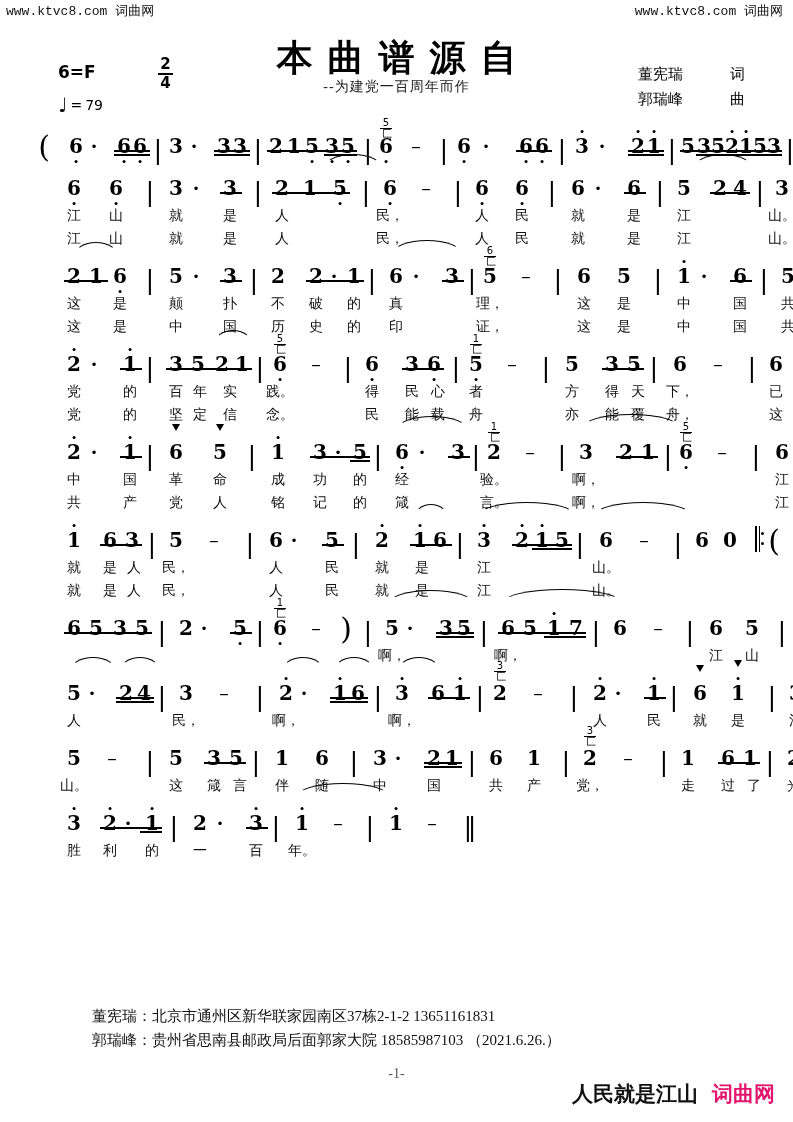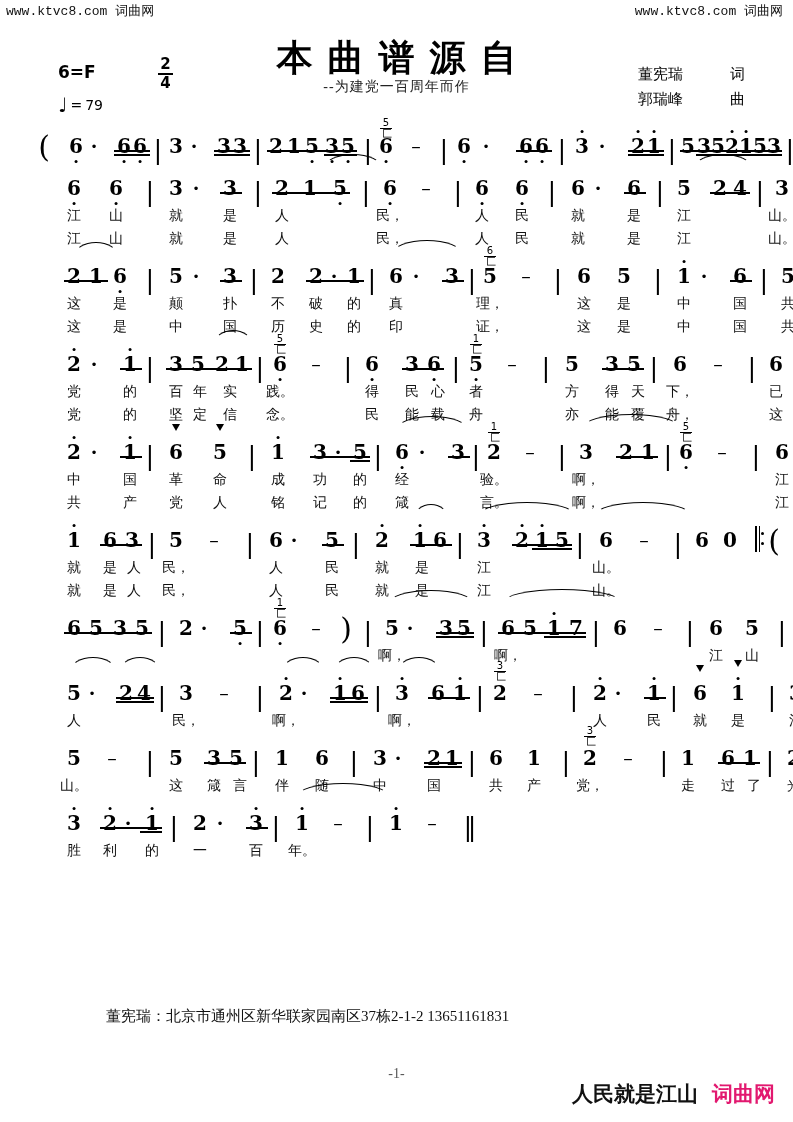--- a/index.html
+++ b/index.html
@@ -209,21 +209,21 @@
   .rep i.t { top: 6px; }
   .rep i.b { top: 16px; }
   .rep u {
     position:absolute; left:0; top:0; width:2.4px; height:26px; background:#000;
   }
   .rep u.thin { left: 3.6px; width: 1.2px; }
 
   
   .footer {
     position: absolute;
-    left: 106px;
+    left: 92px;
     top: 1004px;
     font-size: 15px;
     line-height: 24px;
     color: #111;
   }
   .footer .frow { white-space: nowrap; }
   .pageno {
     position: absolute;
     left: 0; right: 0;
     top: 1066px;
@@ -908,19 +908,20 @@
         <span style="left:166px;">一</span>
         <span style="left:222px;">百</span>
         <span style="left:268px;">年。</span>
     </div>
   </div>
 
 </div>
 
 <div class="footer">
   <div class="frow">董宪瑞：北京市通州区新华联家园南区37栋2-1-2   13651161831</div>
+  <div class="frow">郭瑞峰：贵州省思南县邮政局后面郭家大院    18585987103    （2021.6.26.）</div>
 </div>
 
 <div class="pageno">-1-</div>
 
 <div class="wm-bottom">
   <span class="src">人民就是江山</span><span class="site">词曲网</span>
 </div>
 
 </body></html>

